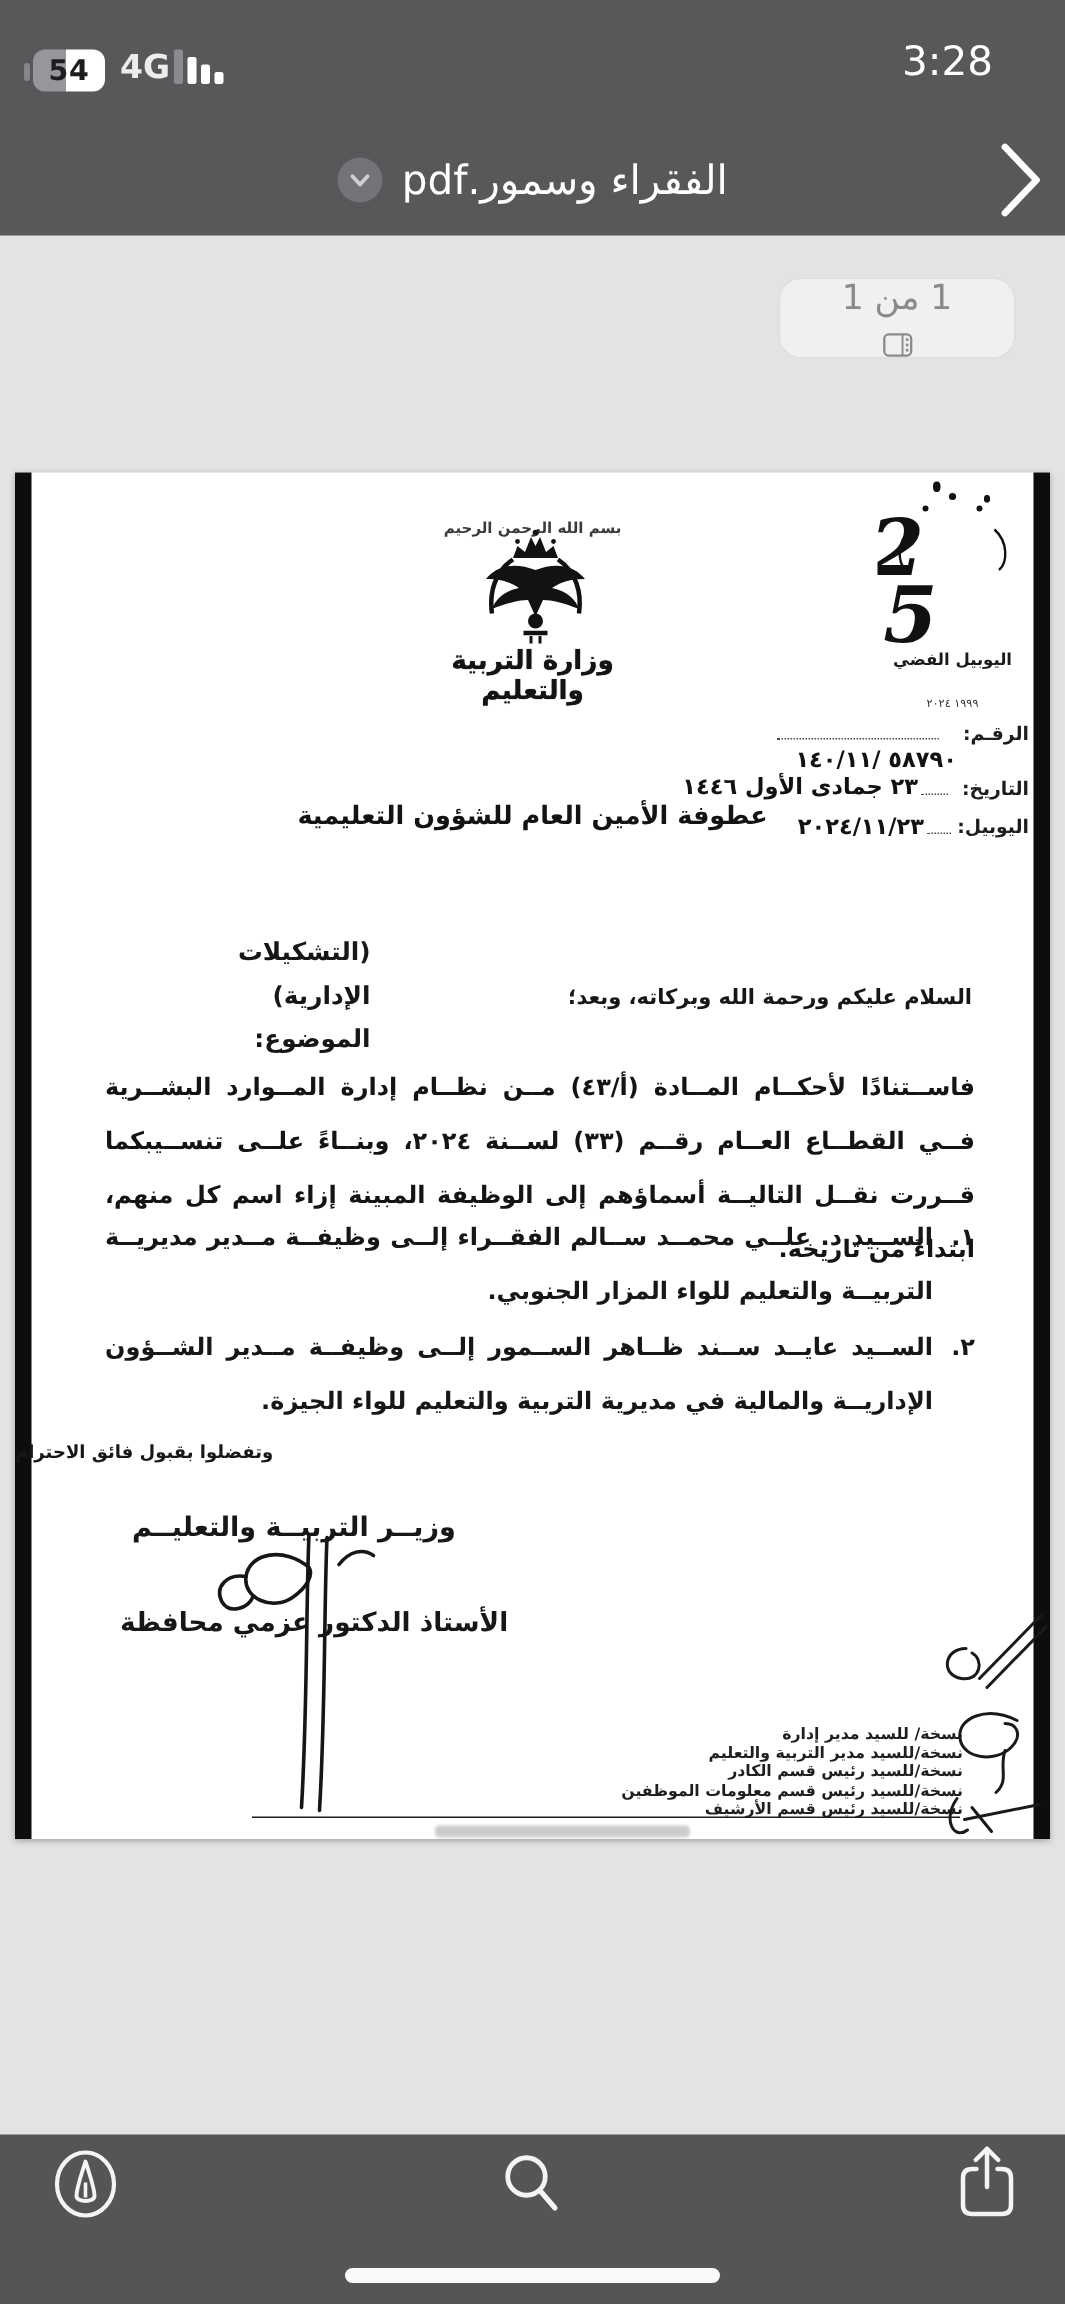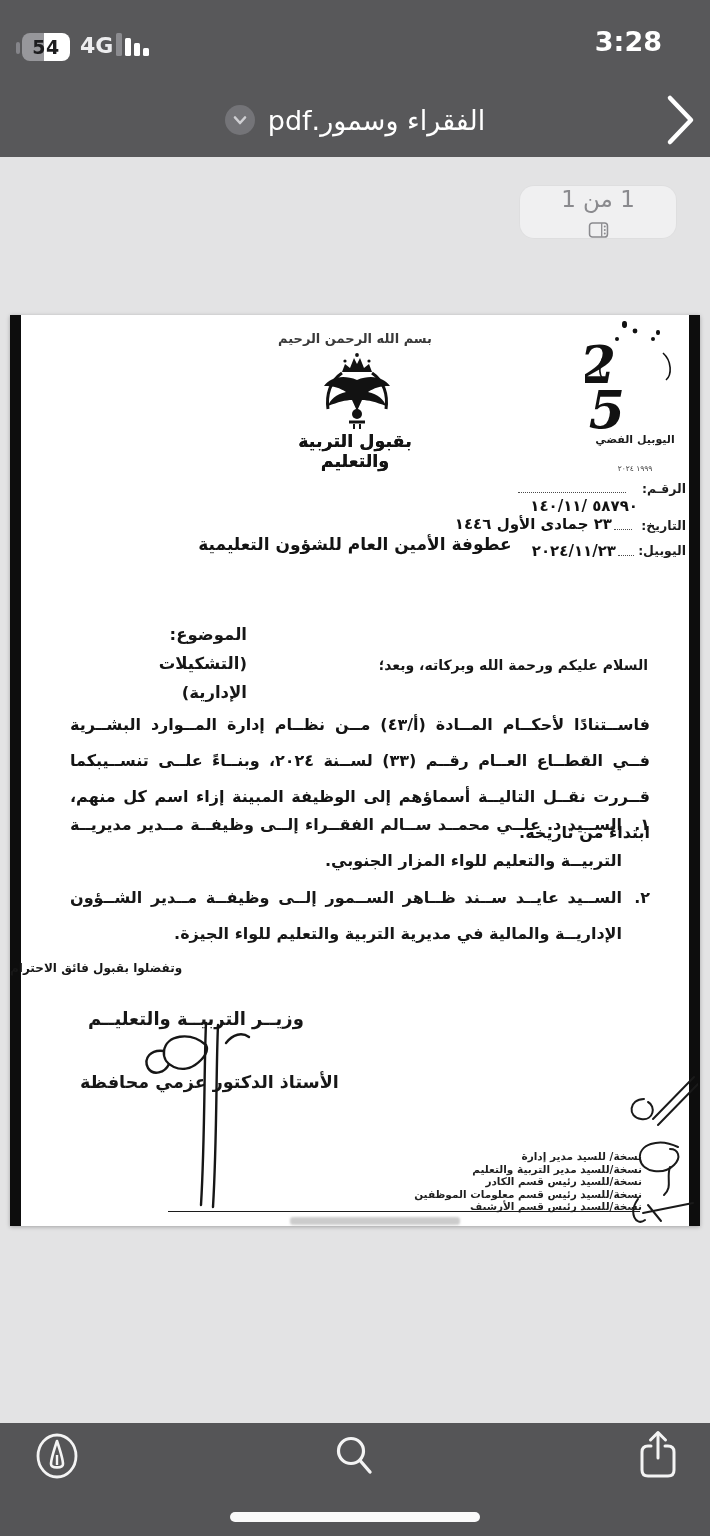--- a/index.html
+++ b/index.html
@@ -18,21 +18,21 @@
   .batt-body{
     left:22px;top:33px;width:48px;height:28px;border-radius:8px;
     background:linear-gradient(90deg,#97979b 0 46%,#ffffff 46% 100%);
     display:flex;align-items:center;justify-content:center;
     font-size:19px;font-weight:bold;color:#1d1d1f;letter-spacing:.5px;
   }
   .net-type{left:80px;top:33px;font-size:22px;color:#ececee;font-weight:600;}
   .sig{left:116px;top:33px;display:flex;align-items:flex-end;gap:3px;height:23px;}
   .sig i{display:block;width:6px;border-radius:1.5px;background:#fff;}
   .sig i.dim{background:#8b8b8f;}
-  .clock{right:48px;top:26px;font-size:27px;font-weight:700;color:#ffffff;}
+  .clock{right:48px;top:26px;font-size:27px;font-weight:400;color:#ffffff;}
   .title-row{left:0;top:92px;width:710px;height:56px;display:flex;align-items:center;justify-content:center;gap:13px;}
   .title-menu-btn{width:30px;height:30px;border-radius:50%;background:#747478;display:flex;align-items:center;justify-content:center;flex:0 0 auto;}
   .doc-title{font-size:27px;color:#ffffff;}
   .back-btn{right:10px;top:92px;width:40px;height:56px;display:flex;align-items:center;justify-content:center;}
 
   
   .pill{
     left:520px;top:186px;width:156px;height:52px;border-radius:14px;background:#f0f0f1;
     display:flex;align-items:center;justify-content:center;gap:10px;color:#8a8a8e;
     box-shadow:0 0 0 1px rgba(0,0,0,0.02);
@@ -40,21 +40,21 @@
   }
   .pill .lbl{font-size:23px;}
 
   
   .page{
     left:10px;top:315px;width:690px;height:911px;background:#ffffff;color:#171717;
     box-shadow:0 1px 4px rgba(0,0,0,.28);direction:rtl;
   }
   .edge{top:0;width:11px;height:911px;background:#0d0d0d;}
   .speck{background:#111;border-radius:45%;}
-  .bismillah{left:245px;top:16px;width:200px;text-align:center;font-size:13px;font-weight:bold;color:#3a3a3a;filter:blur(.3px);letter-spacing:1px;}
+  .bismillah{left:245px;top:32px;width:200px;text-align:center;font-size:10px;font-weight:bold;color:#3a3a3a;filter:blur(.3px);letter-spacing:1px;}
   .ministry{left:260px;top:116px;width:170px;text-align:center;font-size:17.5px;font-weight:bold;color:#141414;text-shadow:0 0 .6px #000;filter:blur(.2px);}
   .jubilee{left:575px;top:10px;width:100px;text-align:center;}
   .jub-cap{font-size:11px;font-weight:bold;color:#1b1b1b;margin-top:-4px;filter:blur(.2px);}
   .jub-years{font-size:7.5px;color:#333;letter-spacing:3px;margin-top:18px;}
 
   .ref-label{right:14px;font-size:12.5px;font-weight:bold;color:#1d1d1d;}
   .dots{border-bottom:1.6px dotted #4a4a4a;height:1px;}
   .ref-val{font-size:15px;font-weight:bold;color:#121212;}
 
   .addressees{left:0;top:214px;width:100%;text-align:center;font-size:17px;font-weight:bold;line-height:31px;color:#131313;}
@@ -135,21 +135,21 @@
       <circle cx="44" cy="4" r="1.9"></circle>
       <circle cx="56" cy="10" r="1.6"></circle>
     <path d="M29,22 C17,30 13,44 15,58" fill="none" stroke="#121212" stroke-width="3"></path>
     <path d="M59,22 C71,30 75,44 73,58" fill="none" stroke="#121212" stroke-width="3"></path>
     <path d="M44,29 C29,23 17,27 11,35 C21,35 27,37 33,41 C23,43 17,49 15,55 C25,51 33,49 39,49 L44,60 L49,49 C55,49 63,51 73,55 C71,49 65,43 55,41 C61,37 67,35 77,35 C71,27 59,23 44,29 Z"></path>
     <circle cx="44" cy="63" r="5"></circle>
     <path d="M36,71 L52,71" stroke="#121212" stroke-width="3" fill="none"></path>
     <path d="M41,73 v5 M47,73 v5" stroke="#121212" stroke-width="2" fill="none"></path>
   </svg>
 
-  <div class="abs ministry">بقبول التربية والتعليم</div>
+  <div class="abs ministry">وزارة التربية والتعليم</div>
 
   <div class="abs jubilee">
     <svg width="100" height="108" viewBox="0 0 100 108">
       <circle cx="32" cy="14" r="2" fill="#111"></circle>
         <circle cx="50" cy="6" r="2.4" fill="#111"></circle>
         <circle cx="68" cy="14" r="2" fill="#111"></circle>
       <path d="M22,28 C13,36 13,50 19,55" fill="none" stroke="#111" stroke-width="1.6"></path>
       <path d="M78,28 C87,36 87,50 81,55" fill="none" stroke="#111" stroke-width="1.6"></path>
       <text x="31" y="58" font-family="DejaVu Serif, serif" font-style="italic" font-weight="bold" font-size="52" fill="#111">2</text>
       <text x="40" y="103" font-family="DejaVu Serif, serif" font-style="italic" font-weight="bold" font-size="52" fill="#111">5</text>
@@ -168,22 +168,22 @@
 
   <div class="abs ref-label" style="top:228px">اليوبيل:</div>
   <div class="abs dots" style="right:66px;top:239px;width:16px"></div>
   <div class="abs ref-val ltr" style="right:84px;top:227px">٢٠٢٤/١١/٢٣</div>
 
   <div class="abs addressees">
     <div>عطوفة الأمين العام للشؤون التعليمية</div>
   </div>
 
   <div class="abs subject">
+    <div>(التشكيلات الإدارية)</div>
     <div>الموضوع:</div>
-    <div>(التشكيلات الإدارية)</div>
   </div>
 
   <div class="abs salutation">السلام عليكم ورحمة الله وبركاته، وبعد؛</div>
   <div class="abs bodytext">فاســتنادًا لأحكــام المــادة (أ/٤٣) مــن نظــام إدارة المــوارد البشــرية فــي القطــاع العــام رقــم (٣٣) لســنة ٢٠٢٤، وبنــاءً علــى تنســيبكما قــررت نقــل التاليــة أسماؤهم إلى الوظيفة المبينة إزاء اسم كل منهم، ابتداءً من تاريخه.</div>
 
   <div class="abs items">
     <div class="item">
       <span class="no">١.</span>
       <span class="tx">الســيد د. علــي محمــد ســالم الفقــراء إلــى وظيفــة مــدير مديريــة التربيــة والتعليم للواء المزار الجنوبي.</span>
     </div>

